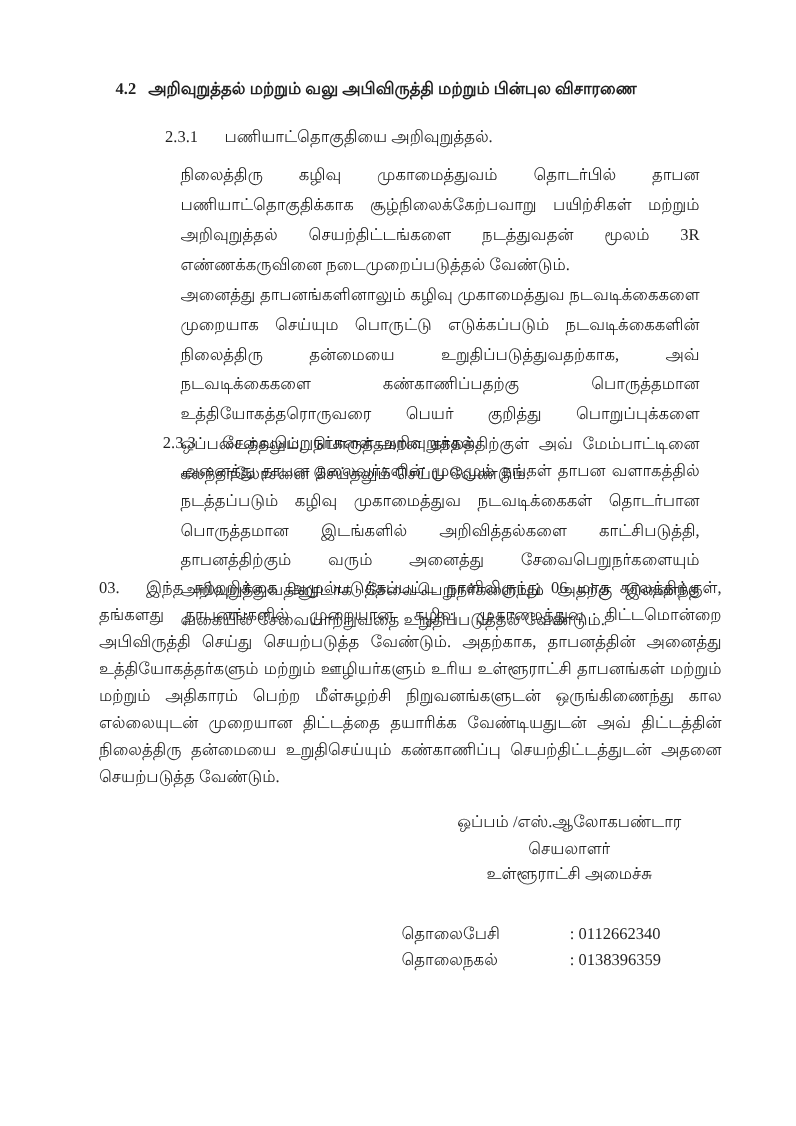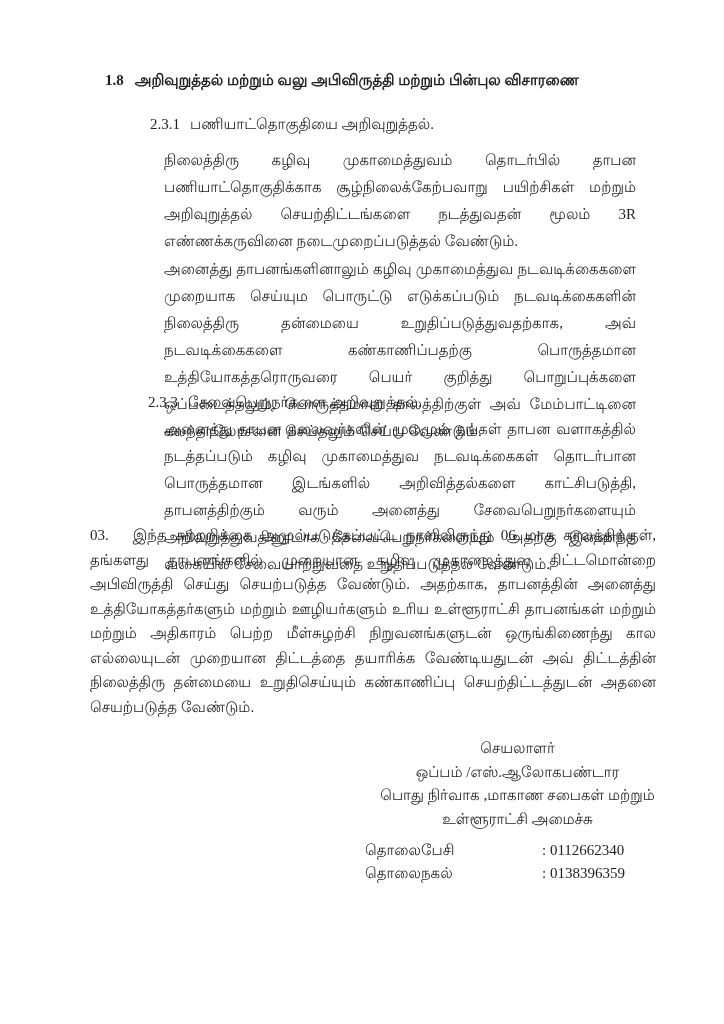--- a/index.html
+++ b/index.html
@@ -14,21 +14,21 @@
     overflow:hidden;
   }
   .abs{position:absolute;}
   .sec-heading{
     left:105px;top:72px;
     font-weight:bold;
     white-space:nowrap;
   }
   .sec-heading .num{margin-right:11px;}
   .sub-heading{white-space:nowrap;}
-  .sub-heading .num{margin-right:10px;}
+  .sub-heading .num{margin-right:24px;}
   .sub1-heading{left:150px;top:116px;}
   .sub2-heading{left:145px;top:224px;}
   .sub3-heading{left:148px;top:394px;text-align:center;}
   .body-block{
     left:164px;width:472px;
     text-align:justify;
     line-height:27px;
   }
   .sub1-body{top:147px;}
   .sub2-body{top:256px;}
@@ -41,53 +41,52 @@
   .para03 .num-gap{display:inline-block;width:24px;}
   .signature{
     left:360px;top:737px;width:315px;
     text-align:center;
     line-height:23.5px;
   }
   .contact{
     left:365px;top:839px;
     line-height:23px;
   }
-  .contact-row{display:flex;gap:12px;}
+  .contact-row{display:flex;}
   .contact-label{width:153px;}
-  .contact-value{white-space:pre;margin-left:12px;}
+  .contact-value{white-space:pre;}
 </style>
 </head>
 <body>
 
 <div class="page">
 
   <div class="abs sec-heading">
-    <span class="num">1.8</span><span>அறிவுறுத்தல் மற்றும் வலு அபிவிருத்தி மற்றும் பின்புல விசாரணை</span>
+    <span class="num">4.2</span><span>அறிவுறுத்தல் மற்றும் வலு அபிவிருத்தி மற்றும் பின்புல விசாரணை</span>
   </div>
 
   <div class="abs sub-heading sub1-heading">
     <span class="num">2.3.1</span><span>பணியாட்தொகுதியை அறிவுறுத்தல்.</span>
   </div>
   <div class="abs body-block sub1-body">நிலைத்திரு கழிவு முகாமைத்துவம் தொடர்பில் தாபன பணியாட்தொகுதிக்காக சூழ்நிலைக்கேற்பவாறு பயிற்சிகள் மற்றும் அறிவுறுத்தல் செயற்திட்டங்களை நடத்துவதன் மூலம் 3R எண்ணக்கருவினை நடைமுறைப்படுத்தல் வேண்டும்.</div>
 
   <div class="abs body-block sub2-body">அனைத்து தாபனங்களினாலும் கழிவு முகாமைத்துவ நடவடிக்கைகளை முறையாக செய்யும பொருட்டு எடுக்கப்படும் நடவடிக்கைகளின் நிலைத்திரு தன்மையை உறுதிப்படுத்துவதற்காக, அவ் நடவடிக்கைகளை கண்காணிப்பதற்கு பொருத்தமான உத்தியோகத்தரொருவரை பெயர் குறித்து பொறுப்புக்களை ஒப்படைத்தலும், பொருத்தமான காலத்திற்குள் அவ் மேம்பாட்டினை கலந்தாலோசனை செய்தலும் செய்ய வேண்டும்.</div>
 
   <div class="abs sub-heading sub3-heading">
     <span class="num">2.3.3</span><span>சேவைபெறுநர்களை அறிவுறுத்தல்.</span>
   </div>
   <div class="abs body-block sub3-body">அனைத்து தாபன தலைவர்களின் மூலமும் தங்கள் தாபன வளாகத்தில் நடத்தப்படும் கழிவு முகாமைத்துவ நடவடிக்கைகள் தொடர்பான பொருத்தமான இடங்களில் அறிவித்தல்களை காட்சிபடுத்தி, தாபனத்திற்கும் வரும் அனைத்து சேவைபெறுநர்களையும் அறிவுறுத்துவதினூடாக சேவைபெறுநர்களையும் அதற்கு இணைந்த வகையில் சேவையாற்றுவதை உறுதிப்படுத்தல் வேண்டும்.</div>
 
   <div class="abs para03">
     <span>03.</span><span class="num-gap"></span><span>இந்த சுற்றறிக்கை அமுல்படுத்தப்பட்ட நாளிலிருந்து 06 மாத காலத்திற்குள், தங்களது தாபனங்களில் முறையான கழிவு முகாமைத்துவ திட்டமொன்றை அபிவிருத்தி செய்து செயற்படுத்த வேண்டும். அதற்காக, தாபனத்தின் அனைத்து உத்தியோகத்தர்களும் மற்றும் ஊழியர்களும் உரிய உள்ளூராட்சி தாபனங்கள் மற்றும் மற்றும் அதிகாரம் பெற்ற மீள்சுழற்சி நிறுவனங்களுடன் ஒருங்கிணைந்து கால எல்லையுடன் முறையான திட்டத்தை தயாரிக்க வேண்டியதுடன் அவ் திட்டத்தின் நிலைத்திரு தன்மையை உறுதிசெய்யும் கண்காணிப்பு செயற்திட்டத்துடன் அதனை செயற்படுத்த வேண்டும்.</span>
   </div>
 
   <div class="abs signature">
+    <div>ஒப்பம் /எஸ்.ஆலோகபண்டார</div>
     <div>செயலாளர்</div>
-    <div>ஒப்பம் /எஸ்.ஆலோகபண்டார</div>
-    <div>பொது நிர்வாக ,மாகாண சபைகள் மற்றும்</div>
     <div>உள்ளூராட்சி அமைச்சு</div>
   </div>
 
   <div class="abs contact">
     <div class="contact-row">
       <span class="contact-label">தொலைபேசி</span>
       <span class="contact-value">: 0112662340</span>
     </div>
     <div class="contact-row">
       <span class="contact-label">தொலைநகல்</span>

